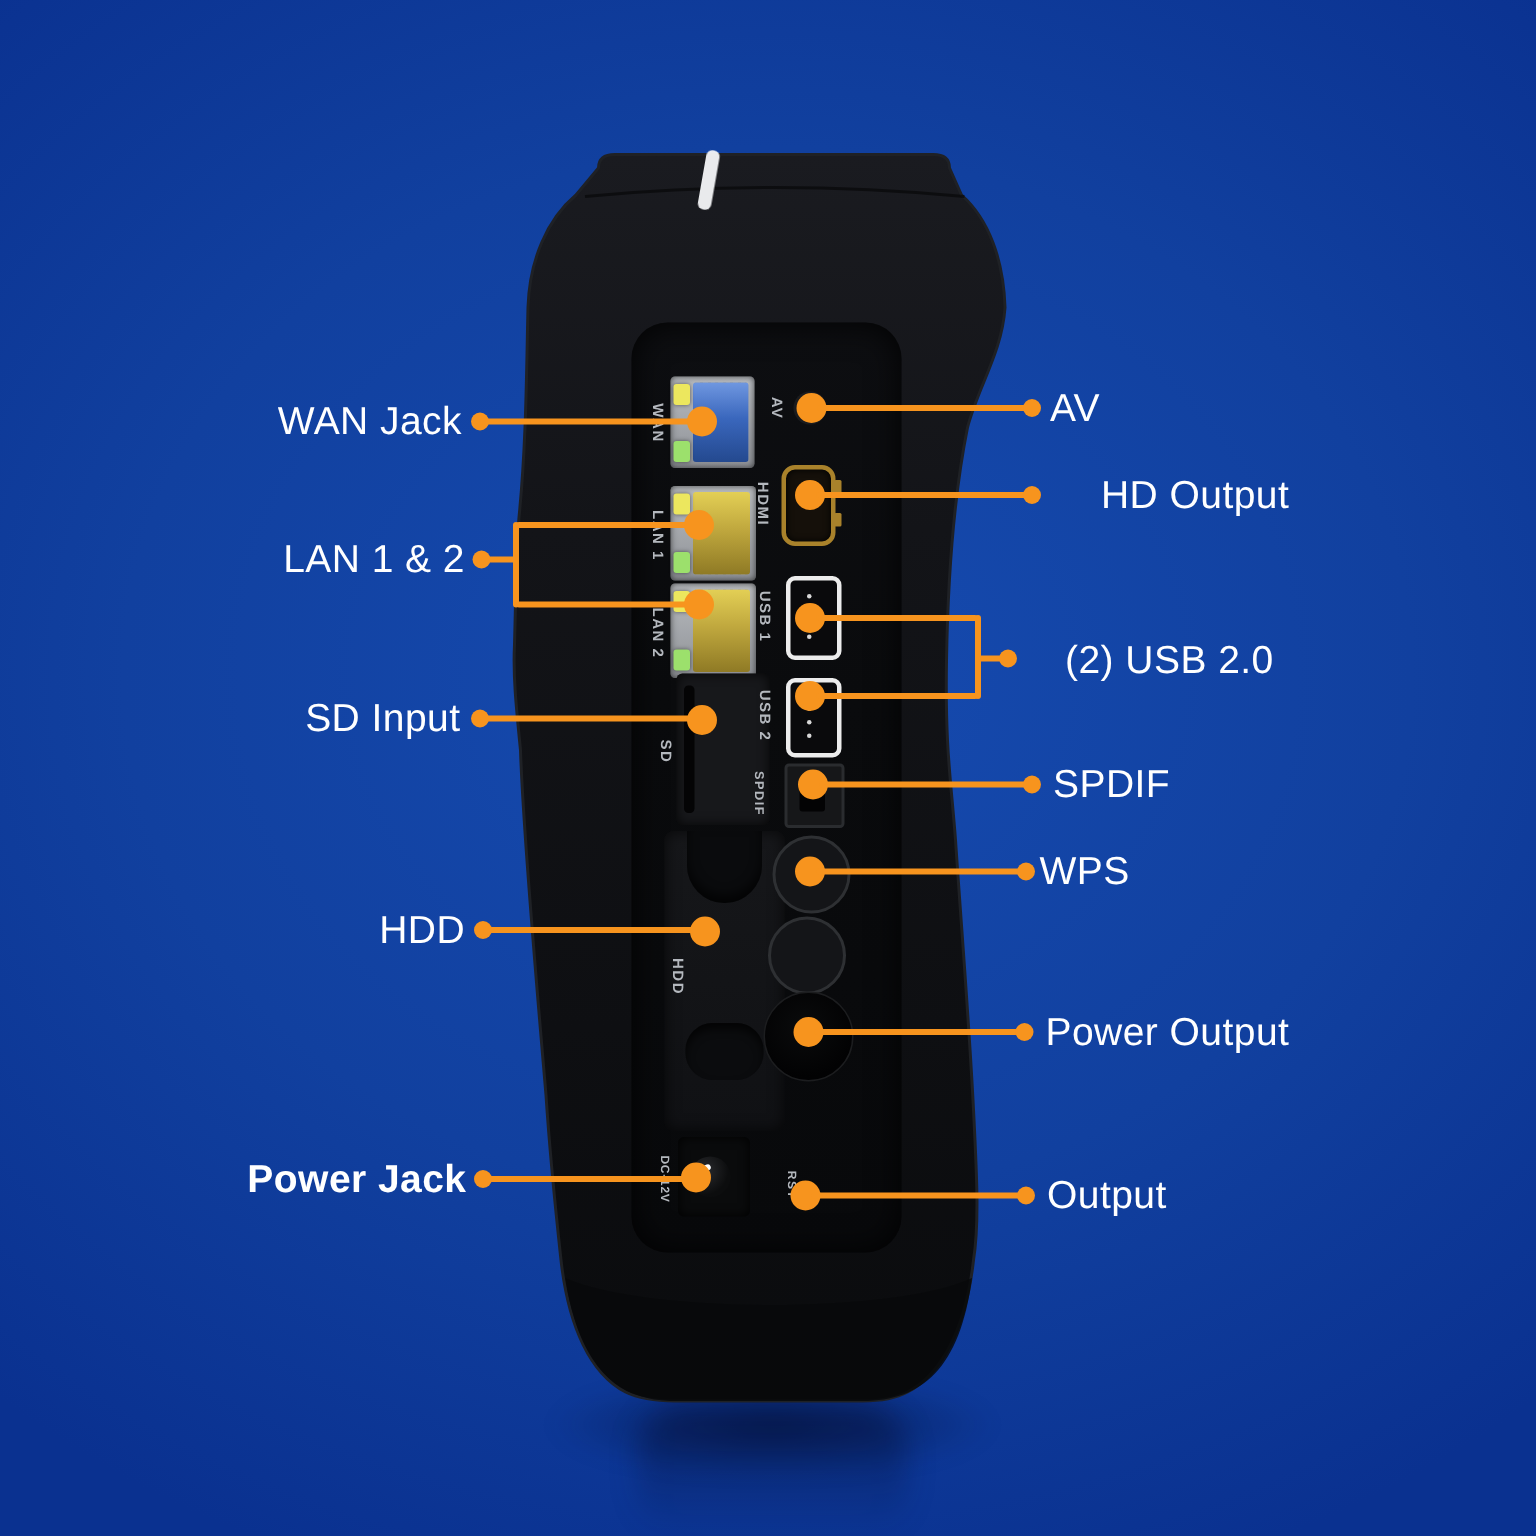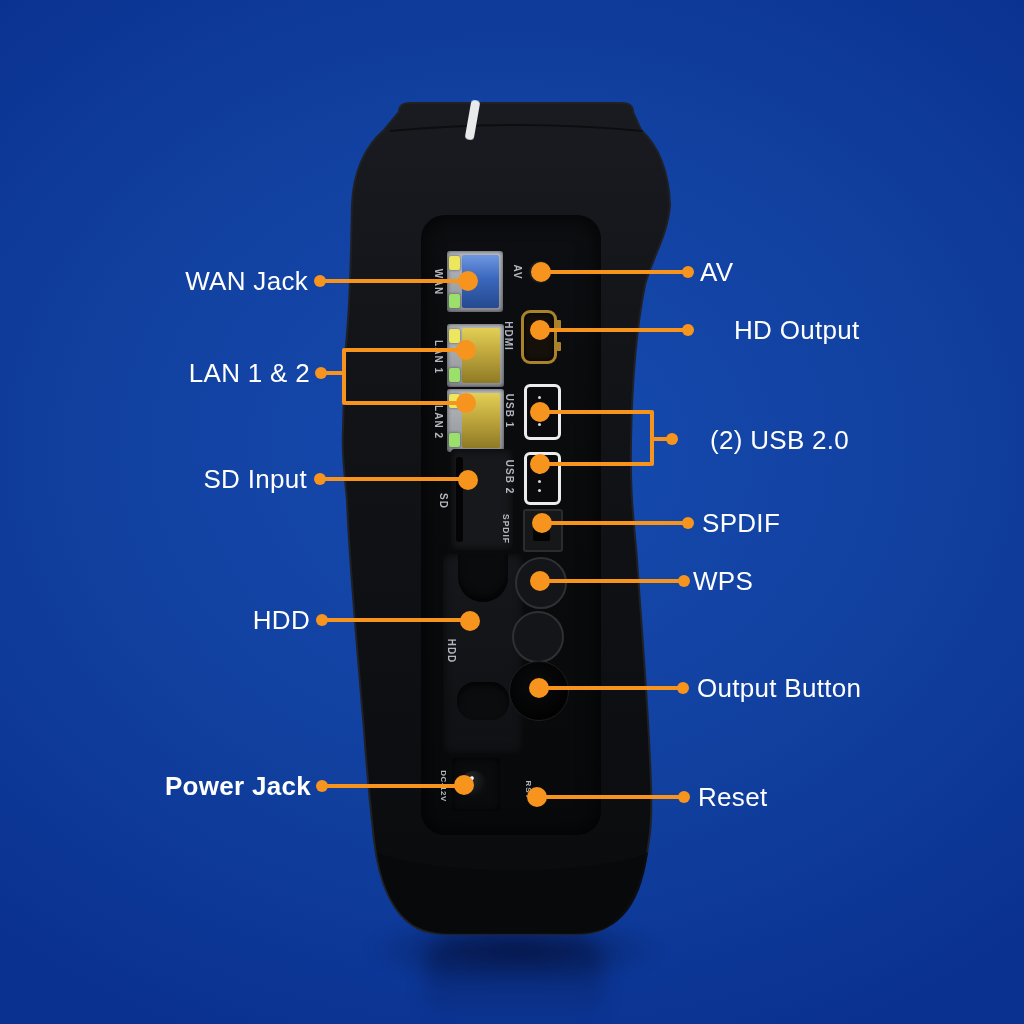--- a/index.html
+++ b/index.html
@@ -242,23 +242,23 @@
     <div class="dot-lg" style="left:530px;top:571px;"></div>
     <div class="h-line" style="left:544px;top:579px;width:138px;"></div>
     <div class="dot-sm" style="left:678px;top:575px;"></div>
     <div class="callout-label right-side" style="left:693px;top:581px;">WPS</div>
   </div>
 
   <div>
     <div class="dot-lg" style="left:529px;top:678px;"></div>
     <div class="h-line" style="left:543px;top:686px;width:138px;"></div>
     <div class="dot-sm" style="left:677px;top:682px;"></div>
-    <div class="callout-label right-side" style="left:697px;top:688px;">Output Button</div>
+    <div class="callout-label right-side" style="left:697px;top:688px;">Power Output</div>
   </div>
 
   <div>
     <div class="dot-lg" style="left:527px;top:787px;"></div>
     <div class="h-line" style="left:541px;top:795px;width:141px;"></div>
     <div class="dot-sm" style="left:678px;top:791px;"></div>
-    <div class="callout-label right-side" style="left:698px;top:797px;">Reset</div>
+    <div class="callout-label right-side" style="left:698px;top:797px;">Output</div>
   </div>
 
 </div>
 
 </body></html>

